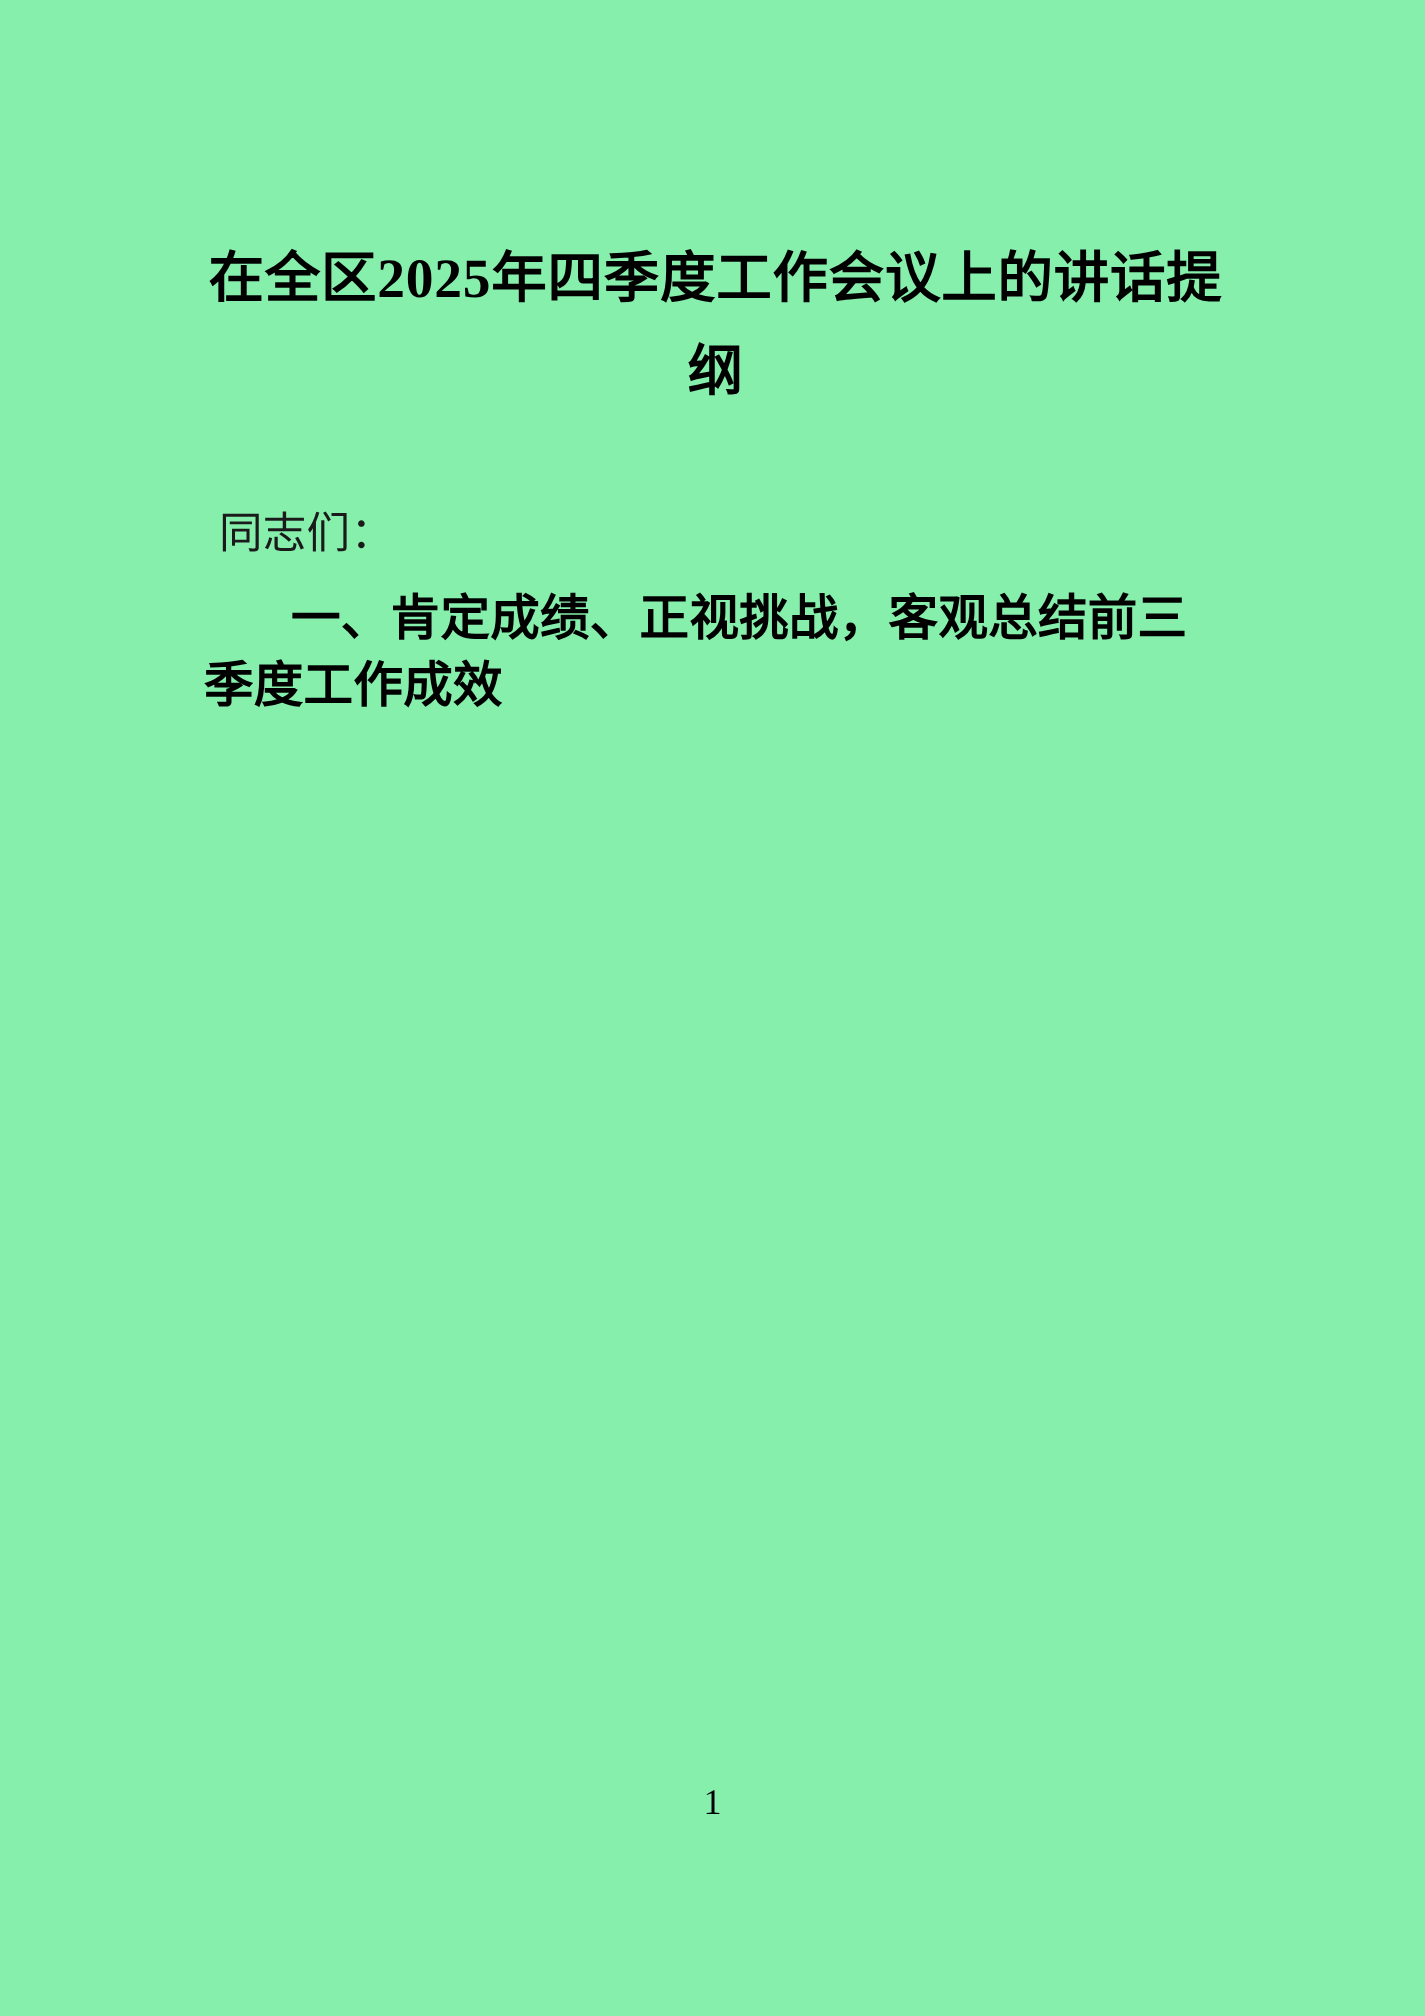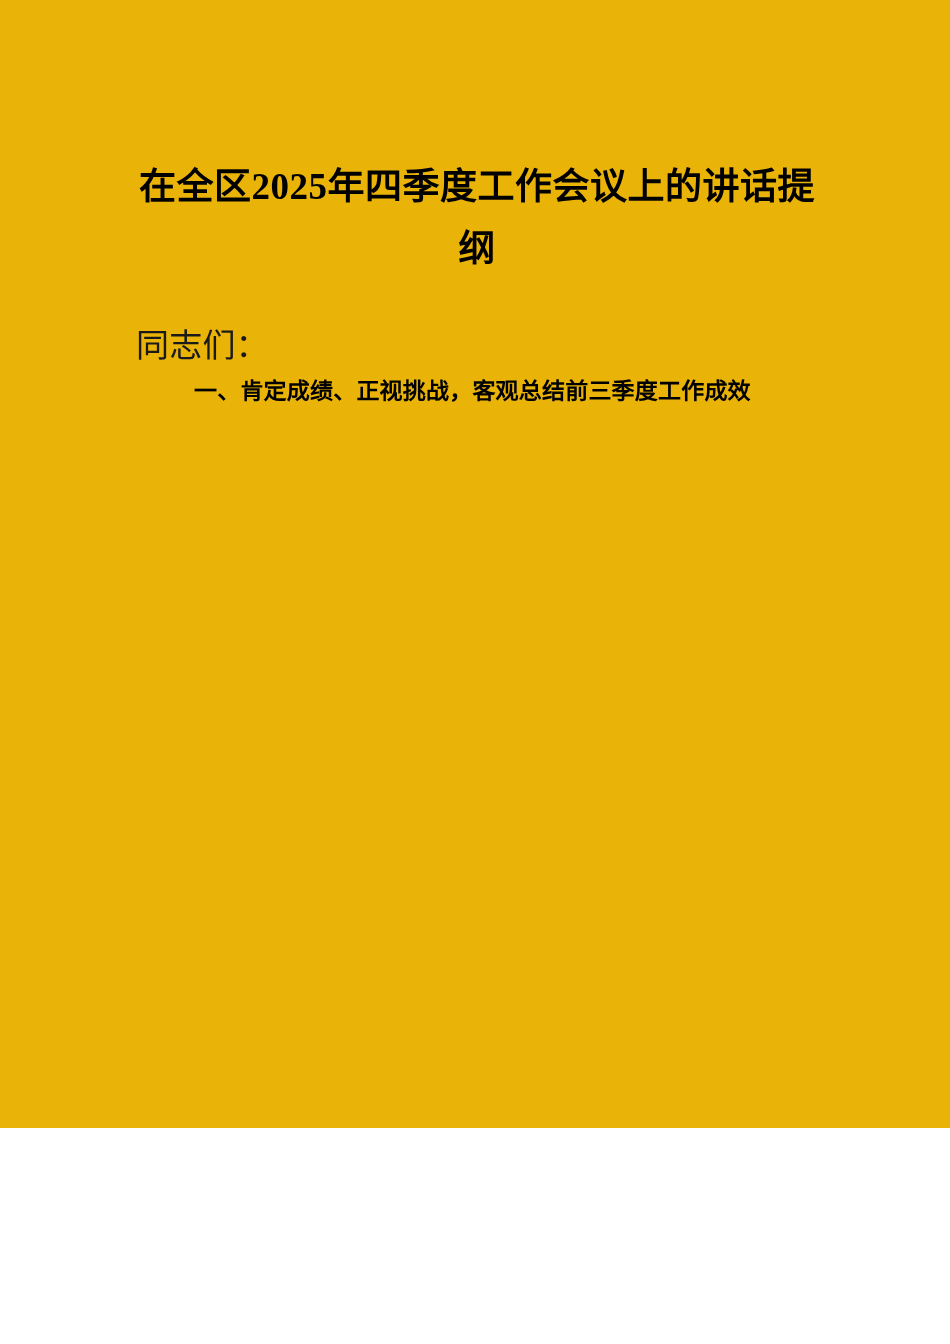--- a/index.html
+++ b/index.html
@@ -5,22 +5,22 @@
 <style>
   html, body {
     margin: 0;
     padding: 0;
     background: #ffffff;
   }
 
   .page {
     position: relative;
     width: 950px;
-    height: 1128px;
-    background: #eab308;
+    height: 1344px;
+    background: #86efac;
     margin: 0 auto;
     overflow: hidden;
     box-sizing: border-box;
   }
 
   .content {
     position: absolute;
     left: 136px;
     top: 0;
     width: 682px;
@@ -40,24 +40,24 @@
     text-rendering: optimizeLegibility;
   }
 
   
   .body-block {
     padding-top: 44px;
   }
 
   p.para {
     font-family: "Liberation Serif", "DejaVu Serif", serif;
-    font-size: 33px;
+    font-size: 29px;
     line-height: 45px;
     color: #1a1a1a;
-    margin: 0;
+    margin: 10px;
     text-align: justify;
     text-justify: inter-character;
     text-align-last: left;
     letter-spacing: 0.2px;
     font-style: italic;
     font-synthesis: none;
   }
 
   p.para.salutation {
     text-indent: 0;
@@ -72,21 +72,21 @@
     font-style: normal;
     font-weight: bold;
     font-family: "Liberation Serif", "DejaVu Serif", serif;
     letter-spacing: 0;
   }
 
   
   h2.section-heading {
     font-family: "Liberation Sans", "DejaVu Sans", sans-serif;
     font-weight: bold;
-    font-size: 23px;
+    font-size: 33px;
     line-height: 45px;
     color: #000000;
     margin: 0;
     text-indent: 58px;
     letter-spacing: 0.2px;
     text-align: left;
   }
 
   
   .page-number {

